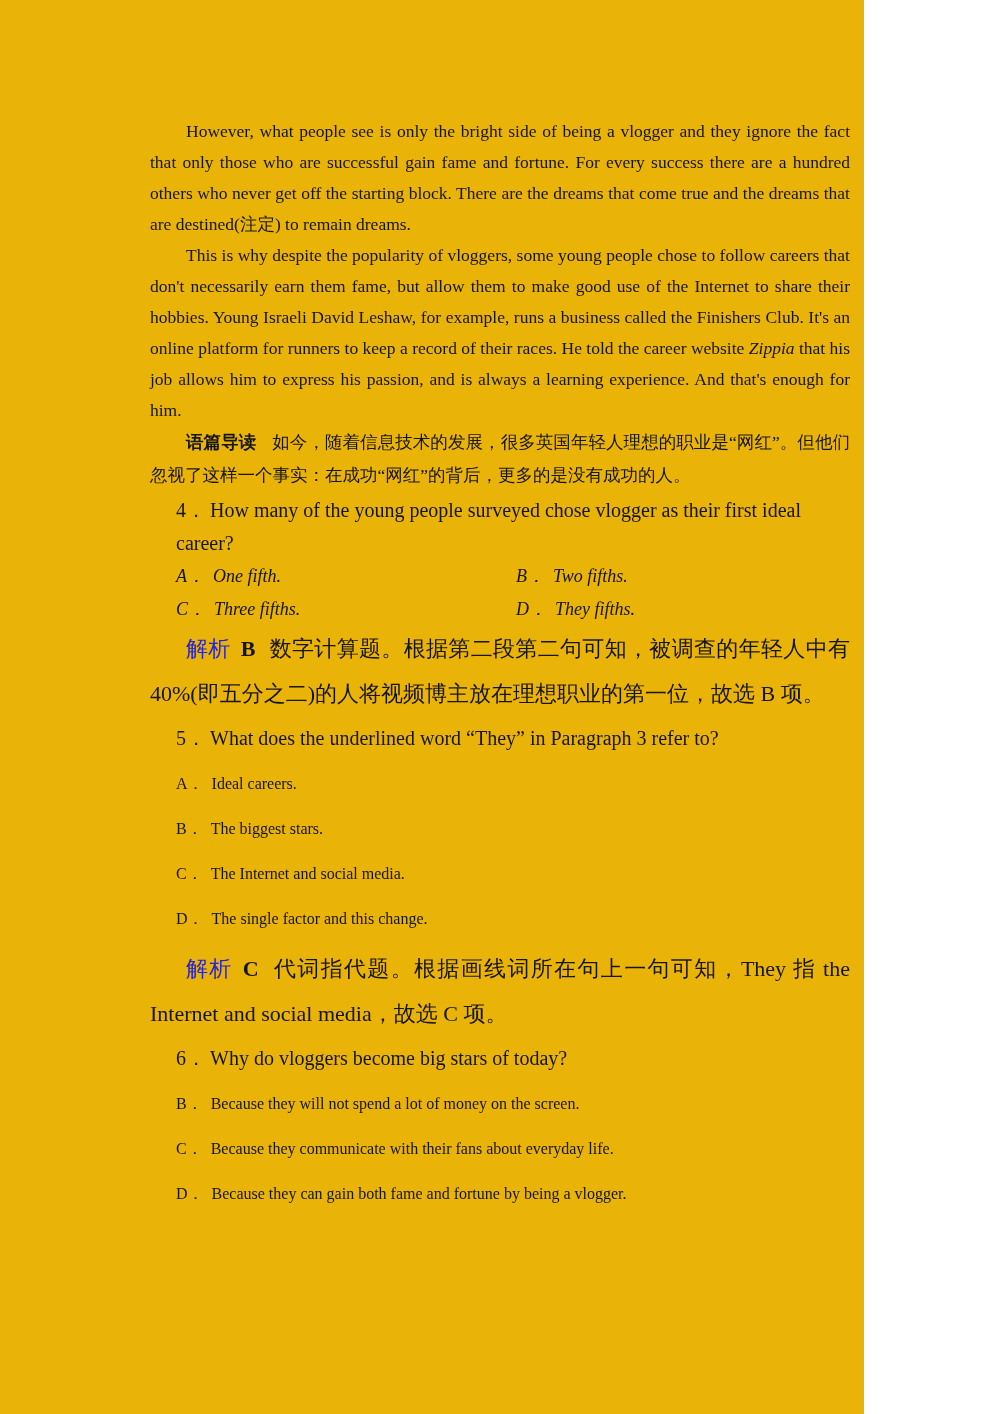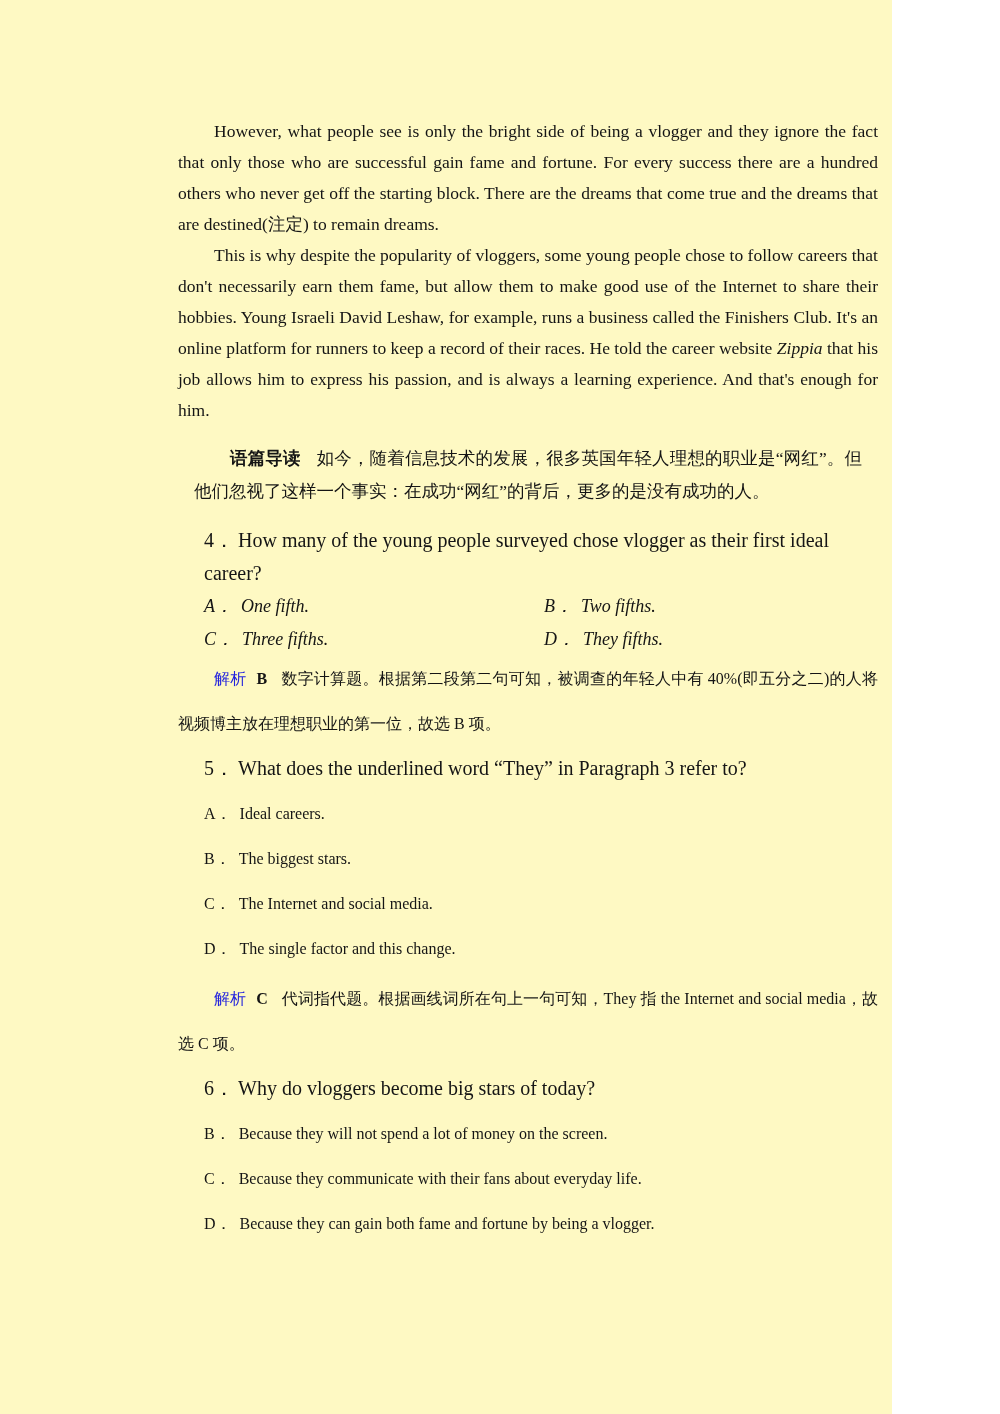--- a/index.html
+++ b/index.html
@@ -1,23 +1,22 @@
 <!DOCTYPE html>
 <html><head>
 <meta charset="utf-8">
 <style>
   html, body { margin: 0; padding: 0; background: #ffffff; }
   .page {
     width: 864px;
     height: 1414px;
-    background: #fef9c3;
+    background: #eab308;
     color: #151515;
     position: relative;
     overflow: hidden;
-    padding-left: 28px;
   }
   .content {
     margin-left: 150px;
     width: 700px;
     padding-top: 116px;
   }
   
   .para {
     font-family: "Liberation Serif", serif;
     font-size: 17.5px;
@@ -26,21 +25,21 @@
     text-indent: 36px;
     margin: 0;
   }
   
   .guide {
     font-family: "Liberation Serif", sans-serif;
     font-size: 17.5px;
     line-height: 33px;
     text-align: justify;
     text-indent: 36px;
-    margin: 16px;
+    margin: 0;
   }
   .guide-label {
     font-weight: bold;
     margin-right: 16px;
   }
   
   .q {
     font-family: "Liberation Serif", serif;
     font-size: 20px;
     margin: 0;
@@ -62,21 +61,21 @@
   .opts1 {
     padding-left: 26px;
     font-family: Liberation Serif, serif;
     font-size: 16px;
     line-height: 45px;
   }
   .opt-label { margin-right: 8px; }
   
   .analysis {
     font-family: "Liberation Serif", sans-serif;
-    font-size: 16px;
+    font-size: 22px;
     line-height: 45px;
     text-align: justify;
     text-indent: 36px;
     margin: 0;
   }
   .analysis.noindent { text-indent: 0; }
   .jiexi {
     color: #2323dd;
     font-family: "Liberation Sans", sans-serif;
     margin-right: 10px;

